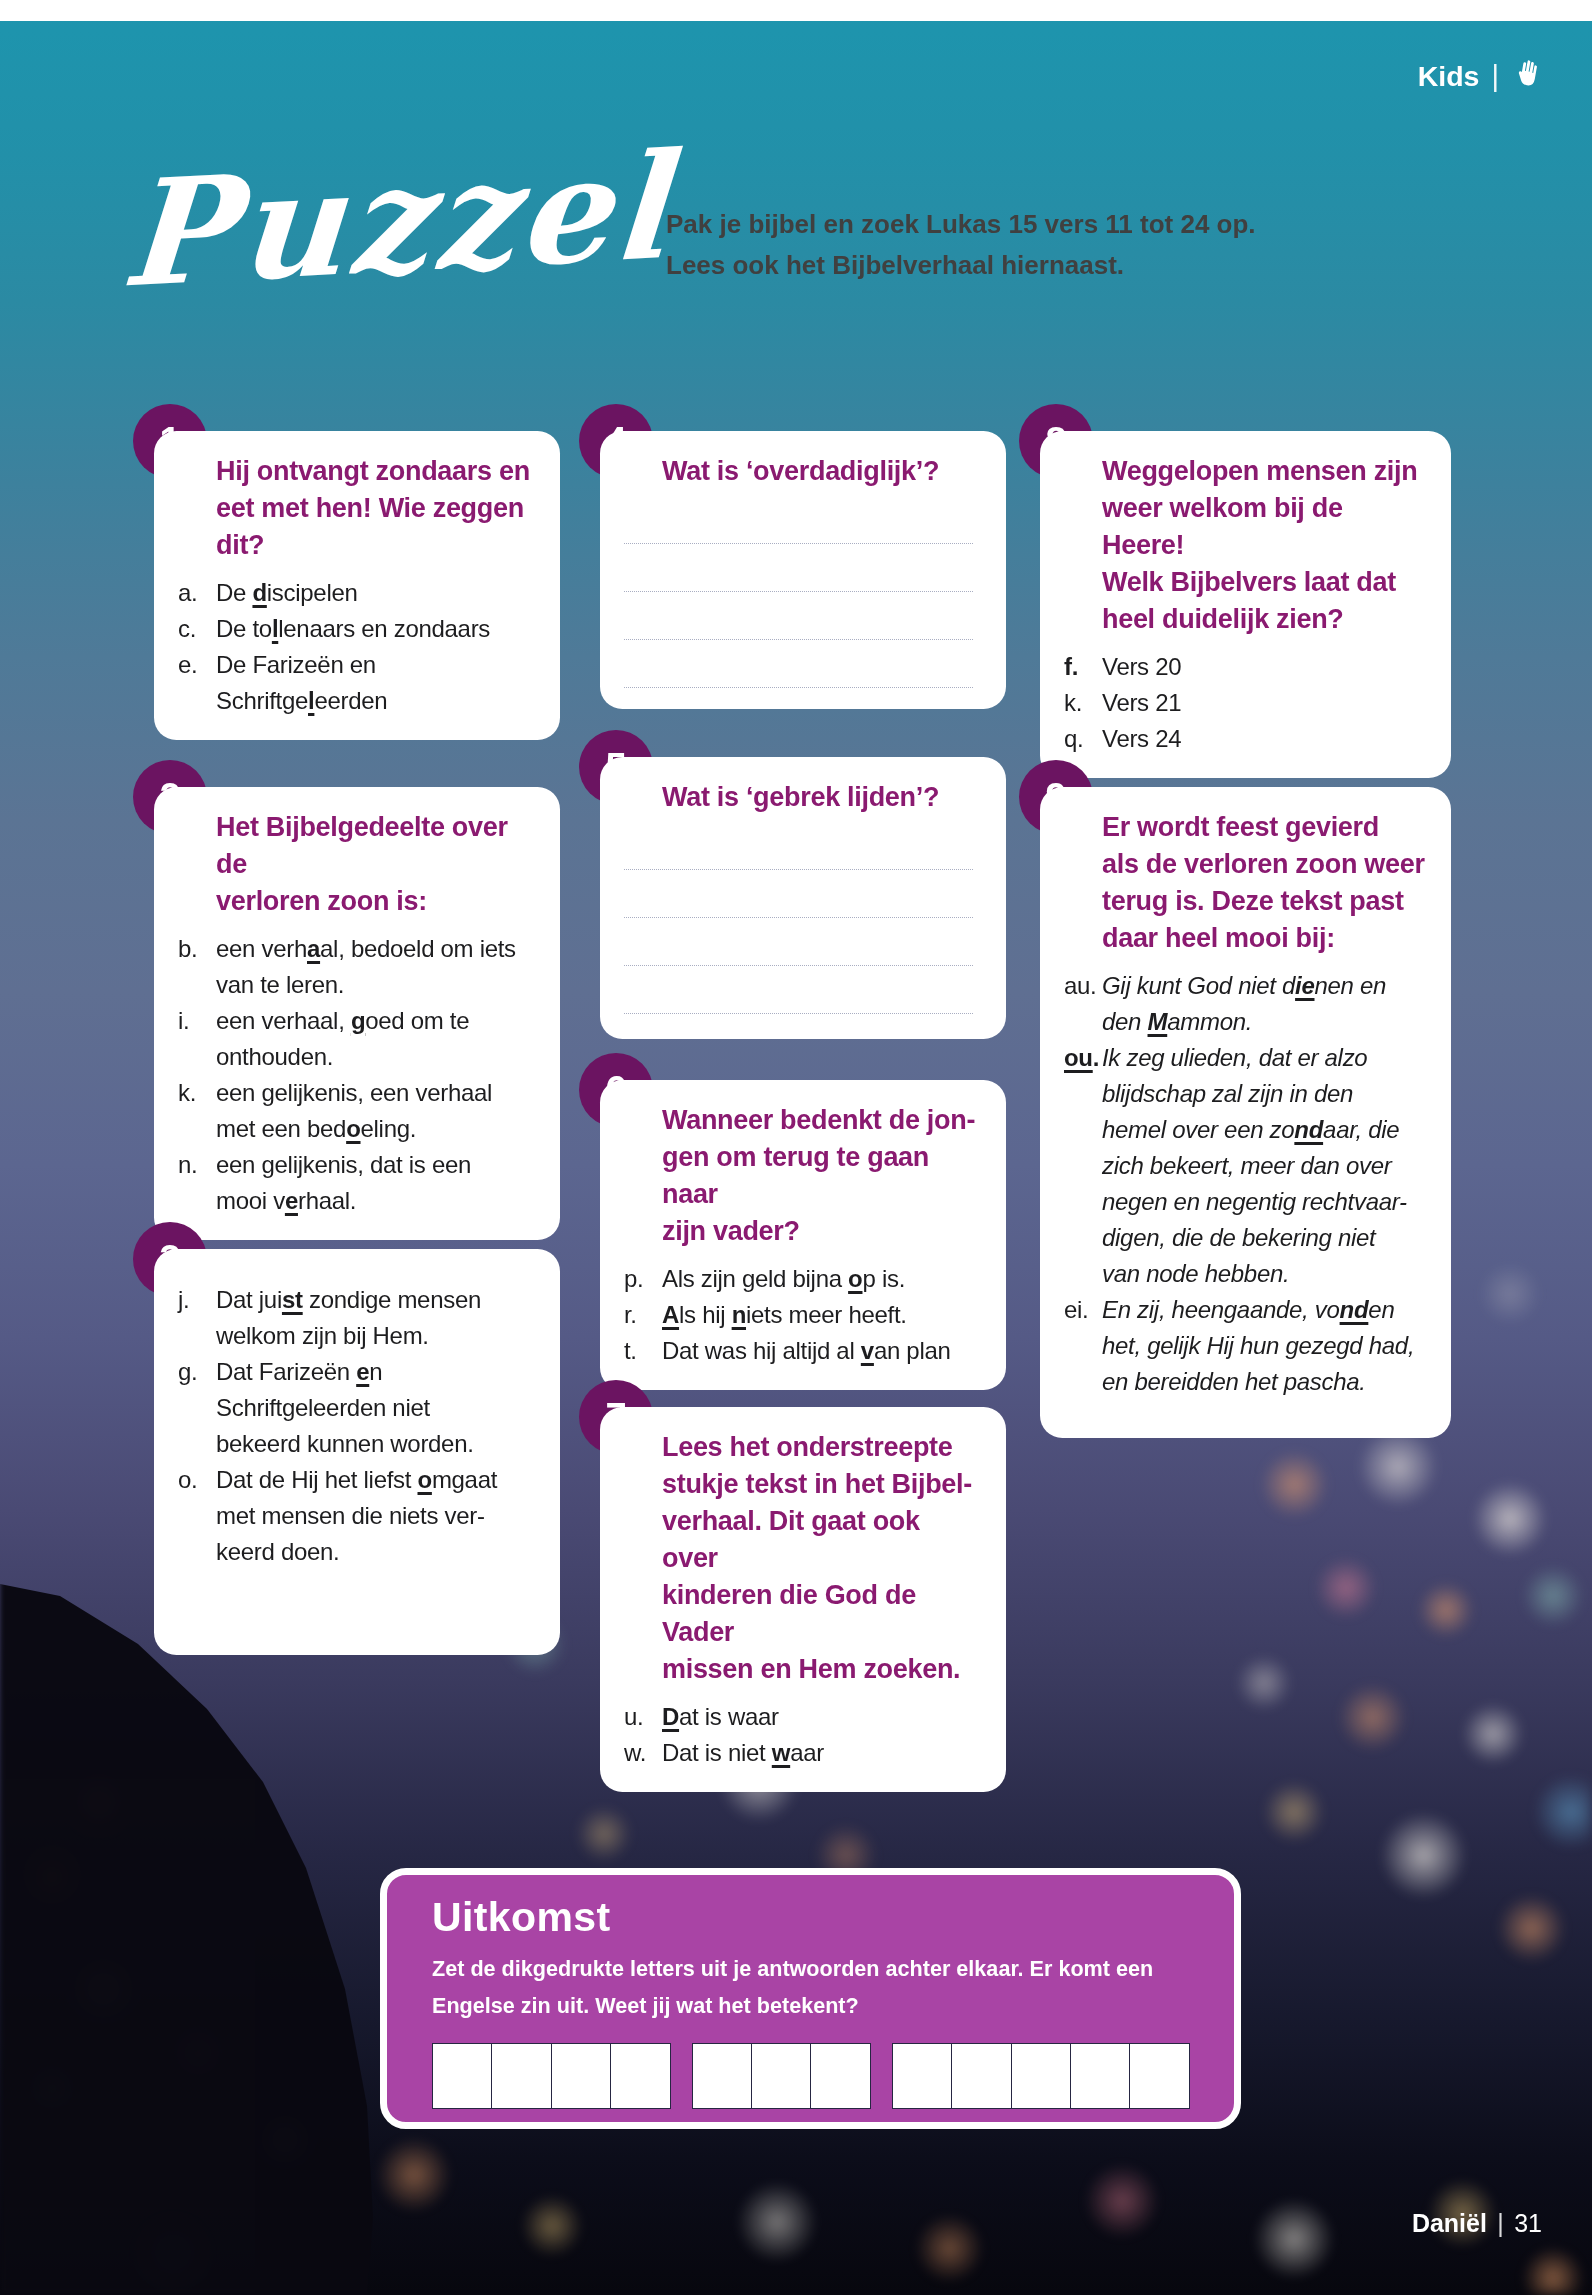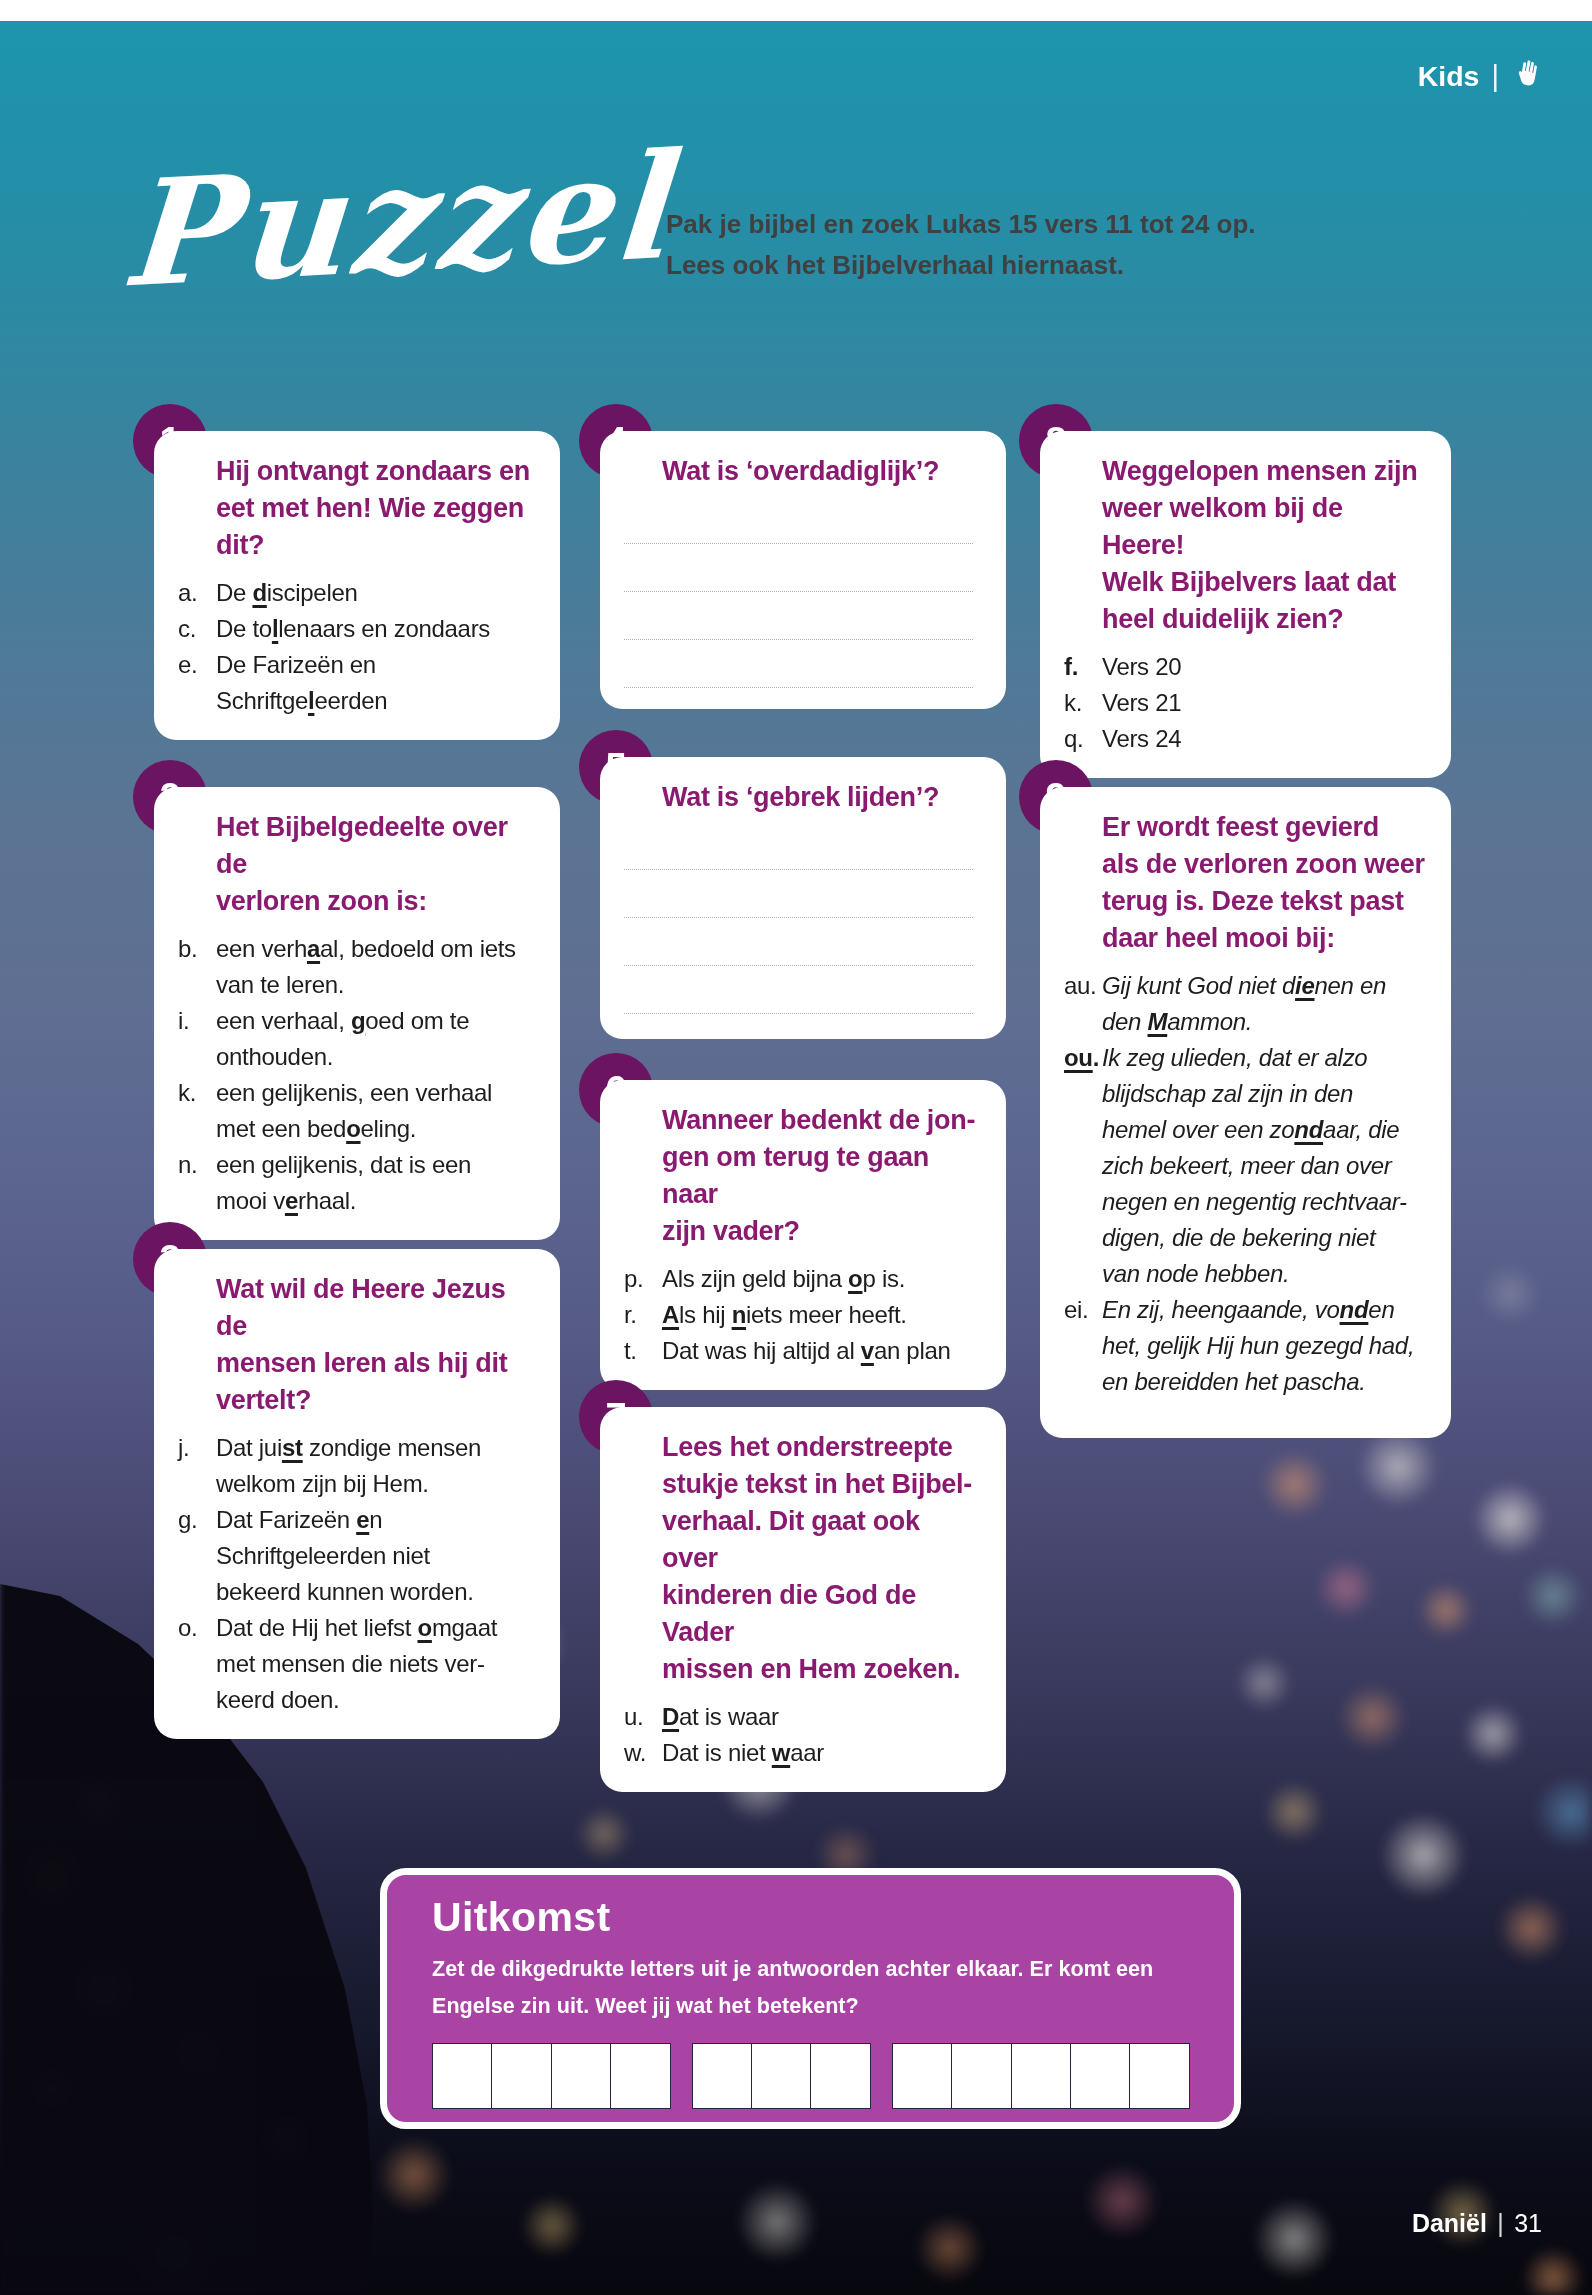--- a/index.html
+++ b/index.html
@@ -197,23 +197,20 @@
           </div>
       </div>
     </div>
   </div>
 
   <div class="card-wrap" style="left:154px;top:1249px;width:406px;height:406px">
     <div class="badge">
         <span>3</span>
       </div>
     <div class="panel">
-      <div class="question">Wat wil de Heere Jezus de
-mensen leren als hij dit
-vertelt?</div>
       <div class="opts">
         <div class="opt">
             <span class="opt-label">j.</span>
             <span class="opt-text">Dat jui<b><u>st</u></b> zondige mensen
 welkom zijn bij Hem.</span>
           </div>
         <div class="opt">
             <span class="opt-label">g.</span>
             <span class="opt-text">Dat Farizeën <b><u>e</u></b>n
 Schriftgeleerden niet

